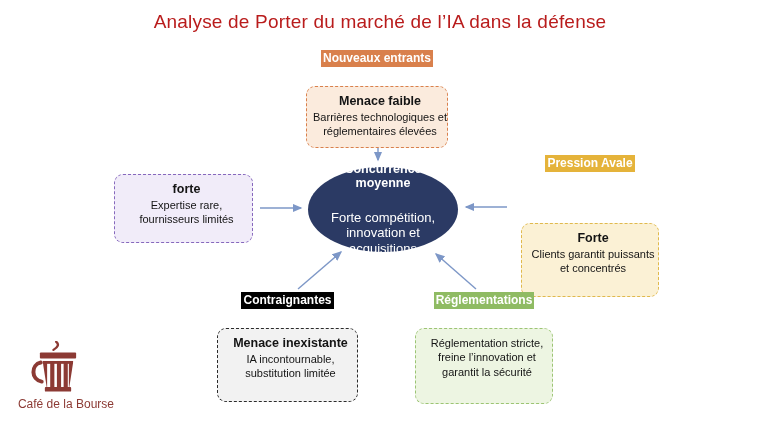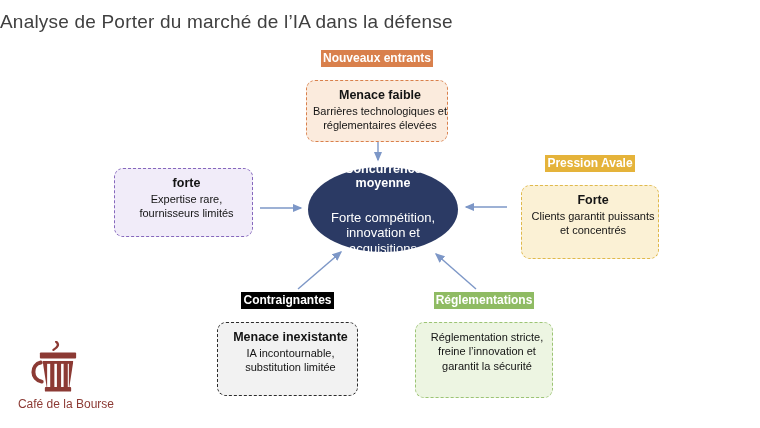--- a/index.html
+++ b/index.html
@@ -1,39 +1,39 @@
 <!DOCTYPE html>
 <html><head>
 <meta charset="utf-8">
 <style>
   html,body{margin:0;padding:0;background:#fff;}
   .canvas{
     position:relative;width:760px;height:428px;background:#ffffff;
     font-family:"Liberation Sans",sans-serif;overflow:hidden;
   }
   .title{
-    position:absolute;top:11px;left:0;width:100%;
-    font-size:19px;color:#404040;letter-spacing:.2px;
+    position:absolute;top:11px;left:0;width:100%;text-align:center;
+    font-size:19px;color:#b91c1c;letter-spacing:.2px;
   }
   .arrows{position:absolute;left:0;top:0;pointer-events:none;}
   .force{position:absolute;display:flex;flex-direction:column;align-items:center;}
   .hdr{
     color:#fff;font-weight:bold;font-size:12px;line-height:17px;
     padding:0 2px;white-space:nowrap;background:var(--hdr);
   }
   .box{
-    box-sizing:border-box;margin-top:13px;border:1.6px dashed var(--brd);
+    box-sizing:border-box;margin-top:19px;border:1.6px dashed var(--brd);
     background:var(--bg);border-radius:9px;padding:7px 0 6px 6px;
     text-align:center;color:#141414;
   }
   .strength{font-weight:bold;font-size:12.5px;margin-bottom:2px;}
   .desc{font-size:11px;line-height:1.3;}
   .f-top{left:306px;top:50px;width:142px;}   .f-top .box{width:142px;min-height:62px;}
   .f-left{left:114px;top:155px;width:139px;} .f-left .box{width:139px;min-height:69px;}
-  .f-right{left:509px;top:155px;width:162px;}.f-right .box{width:138px;min-height:74px;}
+  .f-right{left:509px;top:155px;width:162px;gap:32px;}.f-right .box{width:138px;min-height:74px;}
   .f-bl{left:217px;top:292px;width:141px;}   .f-bl .box{width:141px;min-height:74px;}
   .f-br{left:415px;top:292px;width:138px;}   .f-br .box{width:138px;min-height:76px;}
   .ellipse{
     position:absolute;left:308px;top:167px;width:150px;height:85px;
     border-radius:50%;display:flex;flex-direction:column;align-items:center;
     justify-content:center;text-align:center;color:#fff;
   }
   .c-title{font-weight:bold;font-size:12.5px;line-height:1.15;max-width:108px;}
   .c-desc{font-size:13px;line-height:1.22;padding:0 14px;margin-top:19px;}
   .logo{position:absolute;left:2px;top:341px;width:112px;text-align:right;}

